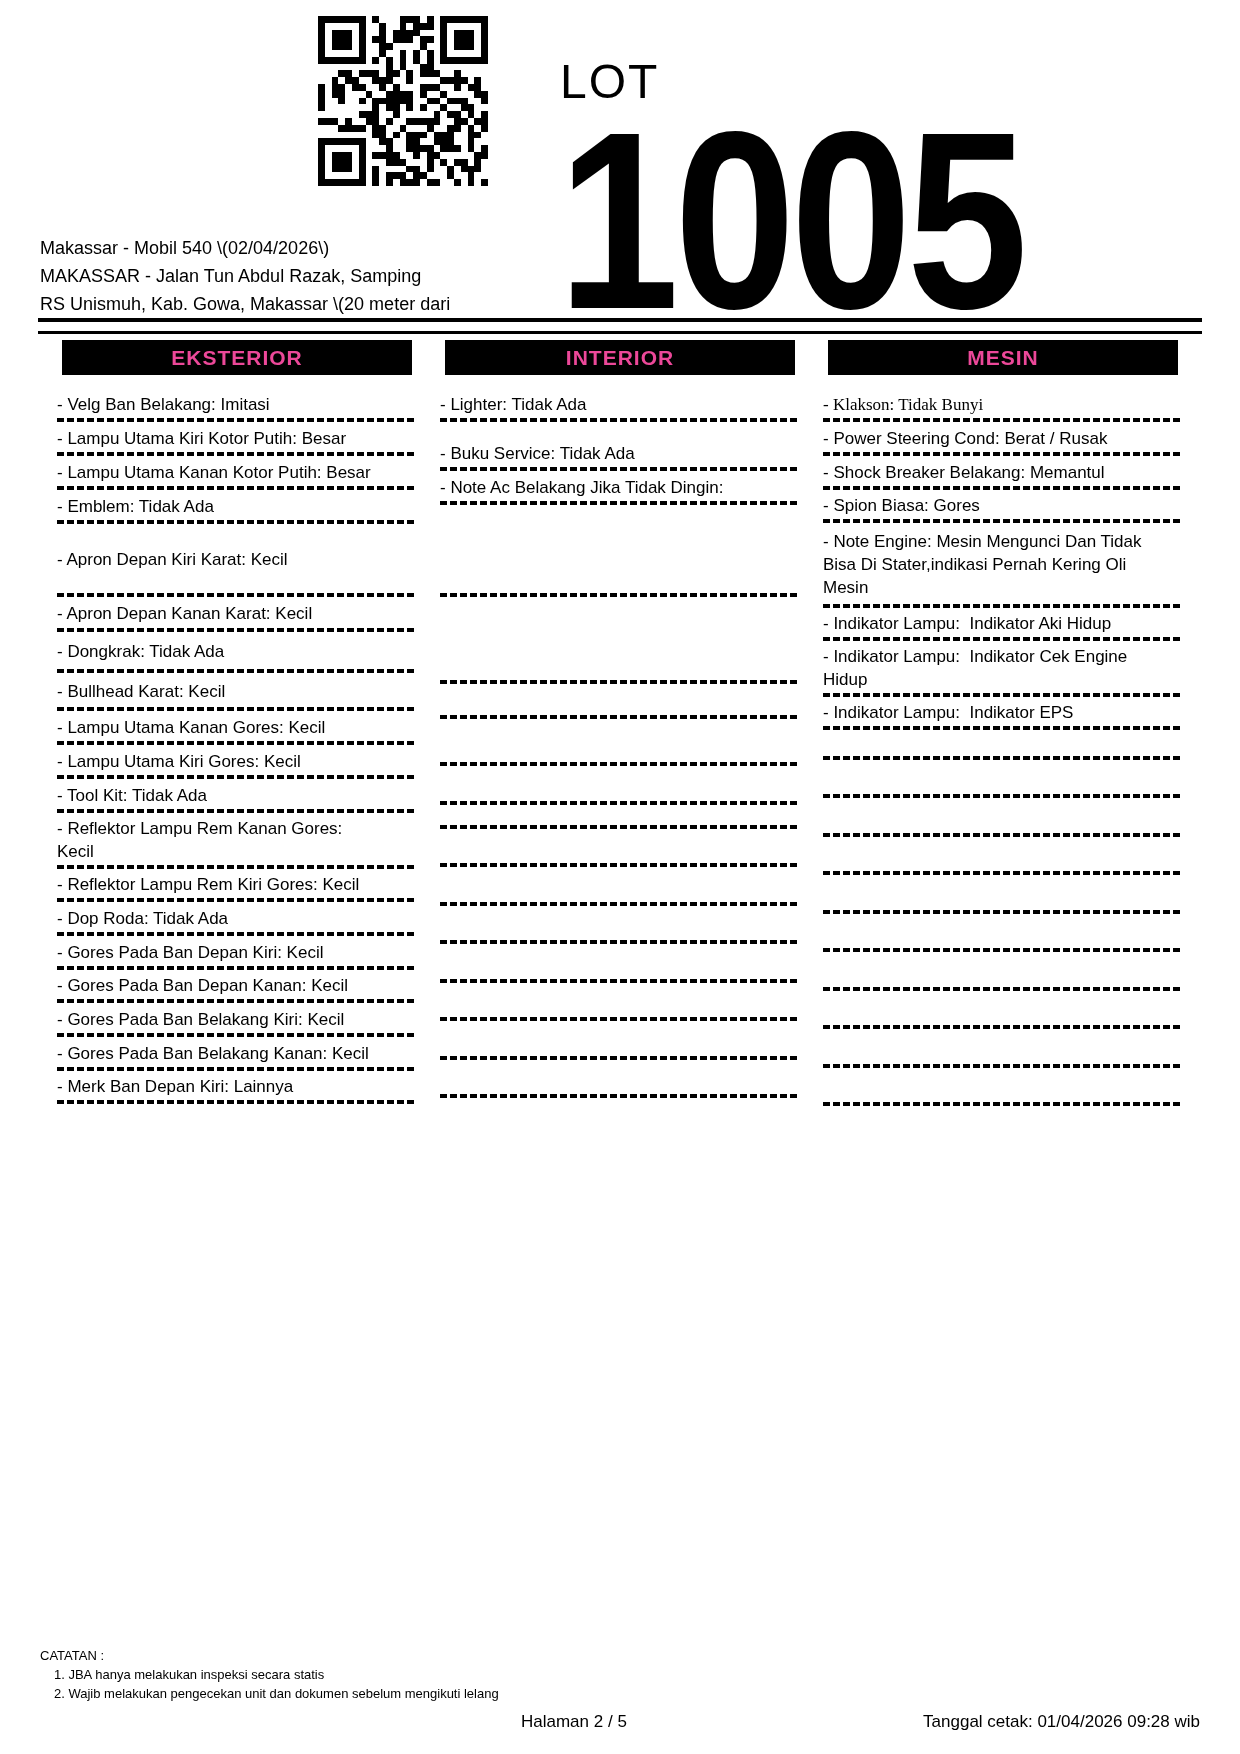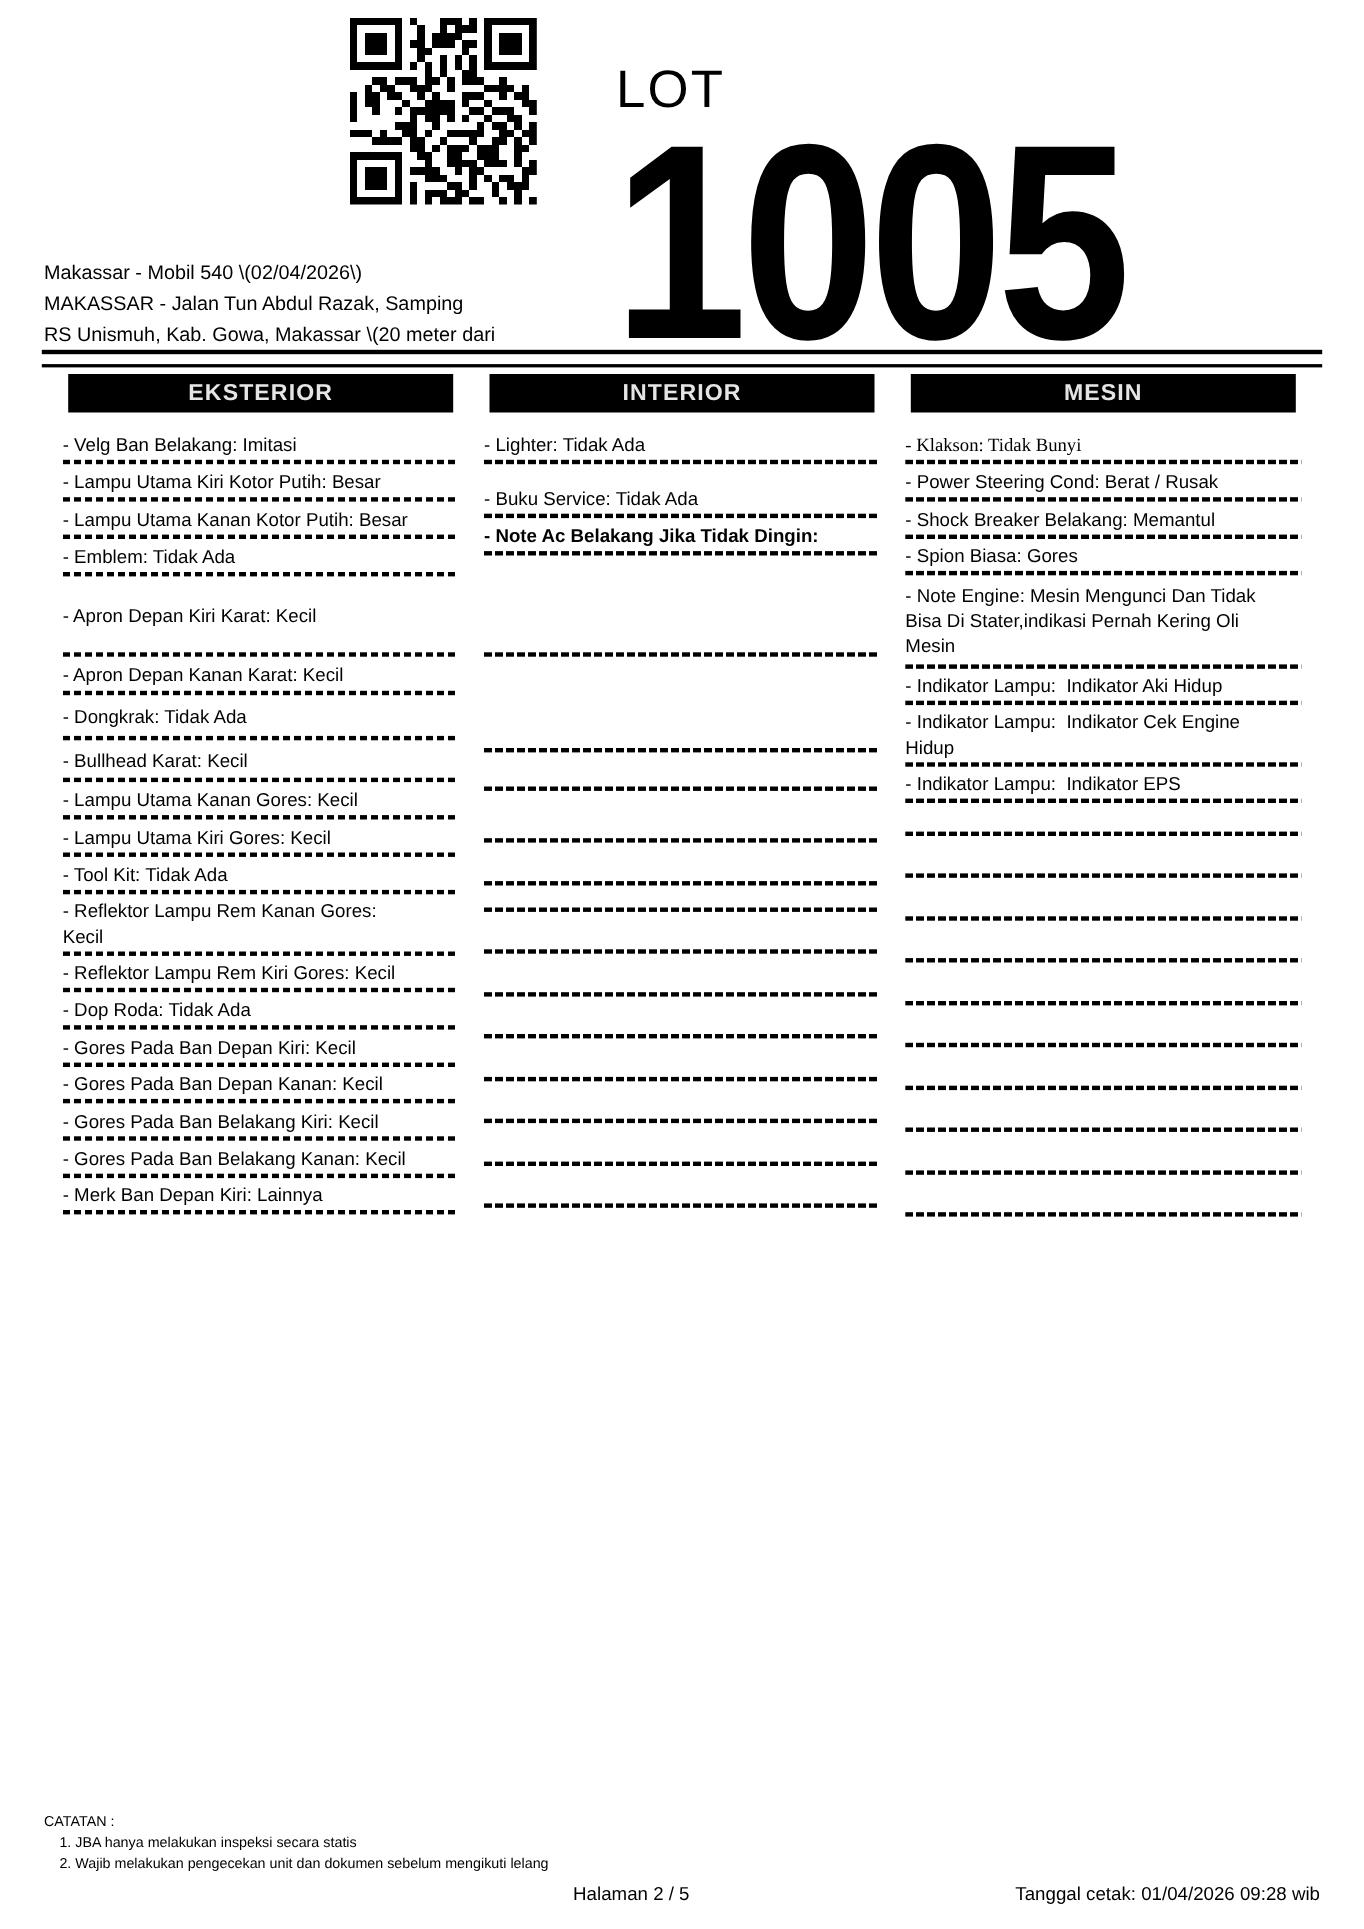--- a/index.html
+++ b/index.html
@@ -15,21 +15,21 @@
     line-height:1;letter-spacing:-5px;transform:scaleY(1.16);transform-origin:0 0;white-space:nowrap;
   }
   .address{position:absolute;left:40px;top:234px;font-size:18px;line-height:28px;}
   .double-rule{
     position:absolute;left:38px;top:318px;width:1164px;height:9px;
     border-top:4px solid #000;border-bottom:3px solid #000;
   }
   .columns{position:absolute;left:57px;top:340px;width:1126px;display:flex;gap:23px;}
   .col{width:360px;}
   .col-header{
-    height:35px;margin:0 5px 13px 5px;background:#000;color:#e5e5e5;
+    height:35px;margin:0 5px 13px 5px;background:#000;color:#ec4899;
     display:flex;align-items:center;justify-content:center;
     font-size:21px;font-weight:700;letter-spacing:1px;
   }
   .row-text{
     display:flex;align-items:center;
     padding:4px 20px 2px 0;font-size:17px;line-height:23px;white-space:pre-wrap;
   }
   .sep{height:4px;background:repeating-linear-gradient(90deg,#000 0 7px,transparent 7px 10px);}
   .catatan{position:absolute;left:40px;top:1646px;font-size:13px;line-height:19px;}
   .catatan .note-line{margin-left:14px;}
@@ -464,21 +464,21 @@
       <div class="rows">
           <div>
             <div class="row-text" style="min-height: 24px;">- Lighter: Tidak Ada</div>
             <div class="sep"></div>
           </div>
           <div>
             <div class="row-text" style="min-height: 24px; margin-top: 15px;">- Buku Service: Tidak Ada</div>
             <div class="sep"></div>
           </div>
           <div>
-            <div class="row-text" style="min-height: 24px; font-weight: bold;">- Note Ac Belakang Jika Tidak Dingin:</div>
+            <div class="row-text" style="min-height: 24px;">- Note Ac Belakang Jika Tidak Dingin:</div>
             <div class="sep"></div>
           </div>
           <div>
             <div class="row-text" style="min-height: 82px;"></div>
             <div class="sep"></div>
           </div>
           <div>
             <div class="row-text" style="min-height: 77px;"></div>
             <div class="sep"></div>
           </div>

